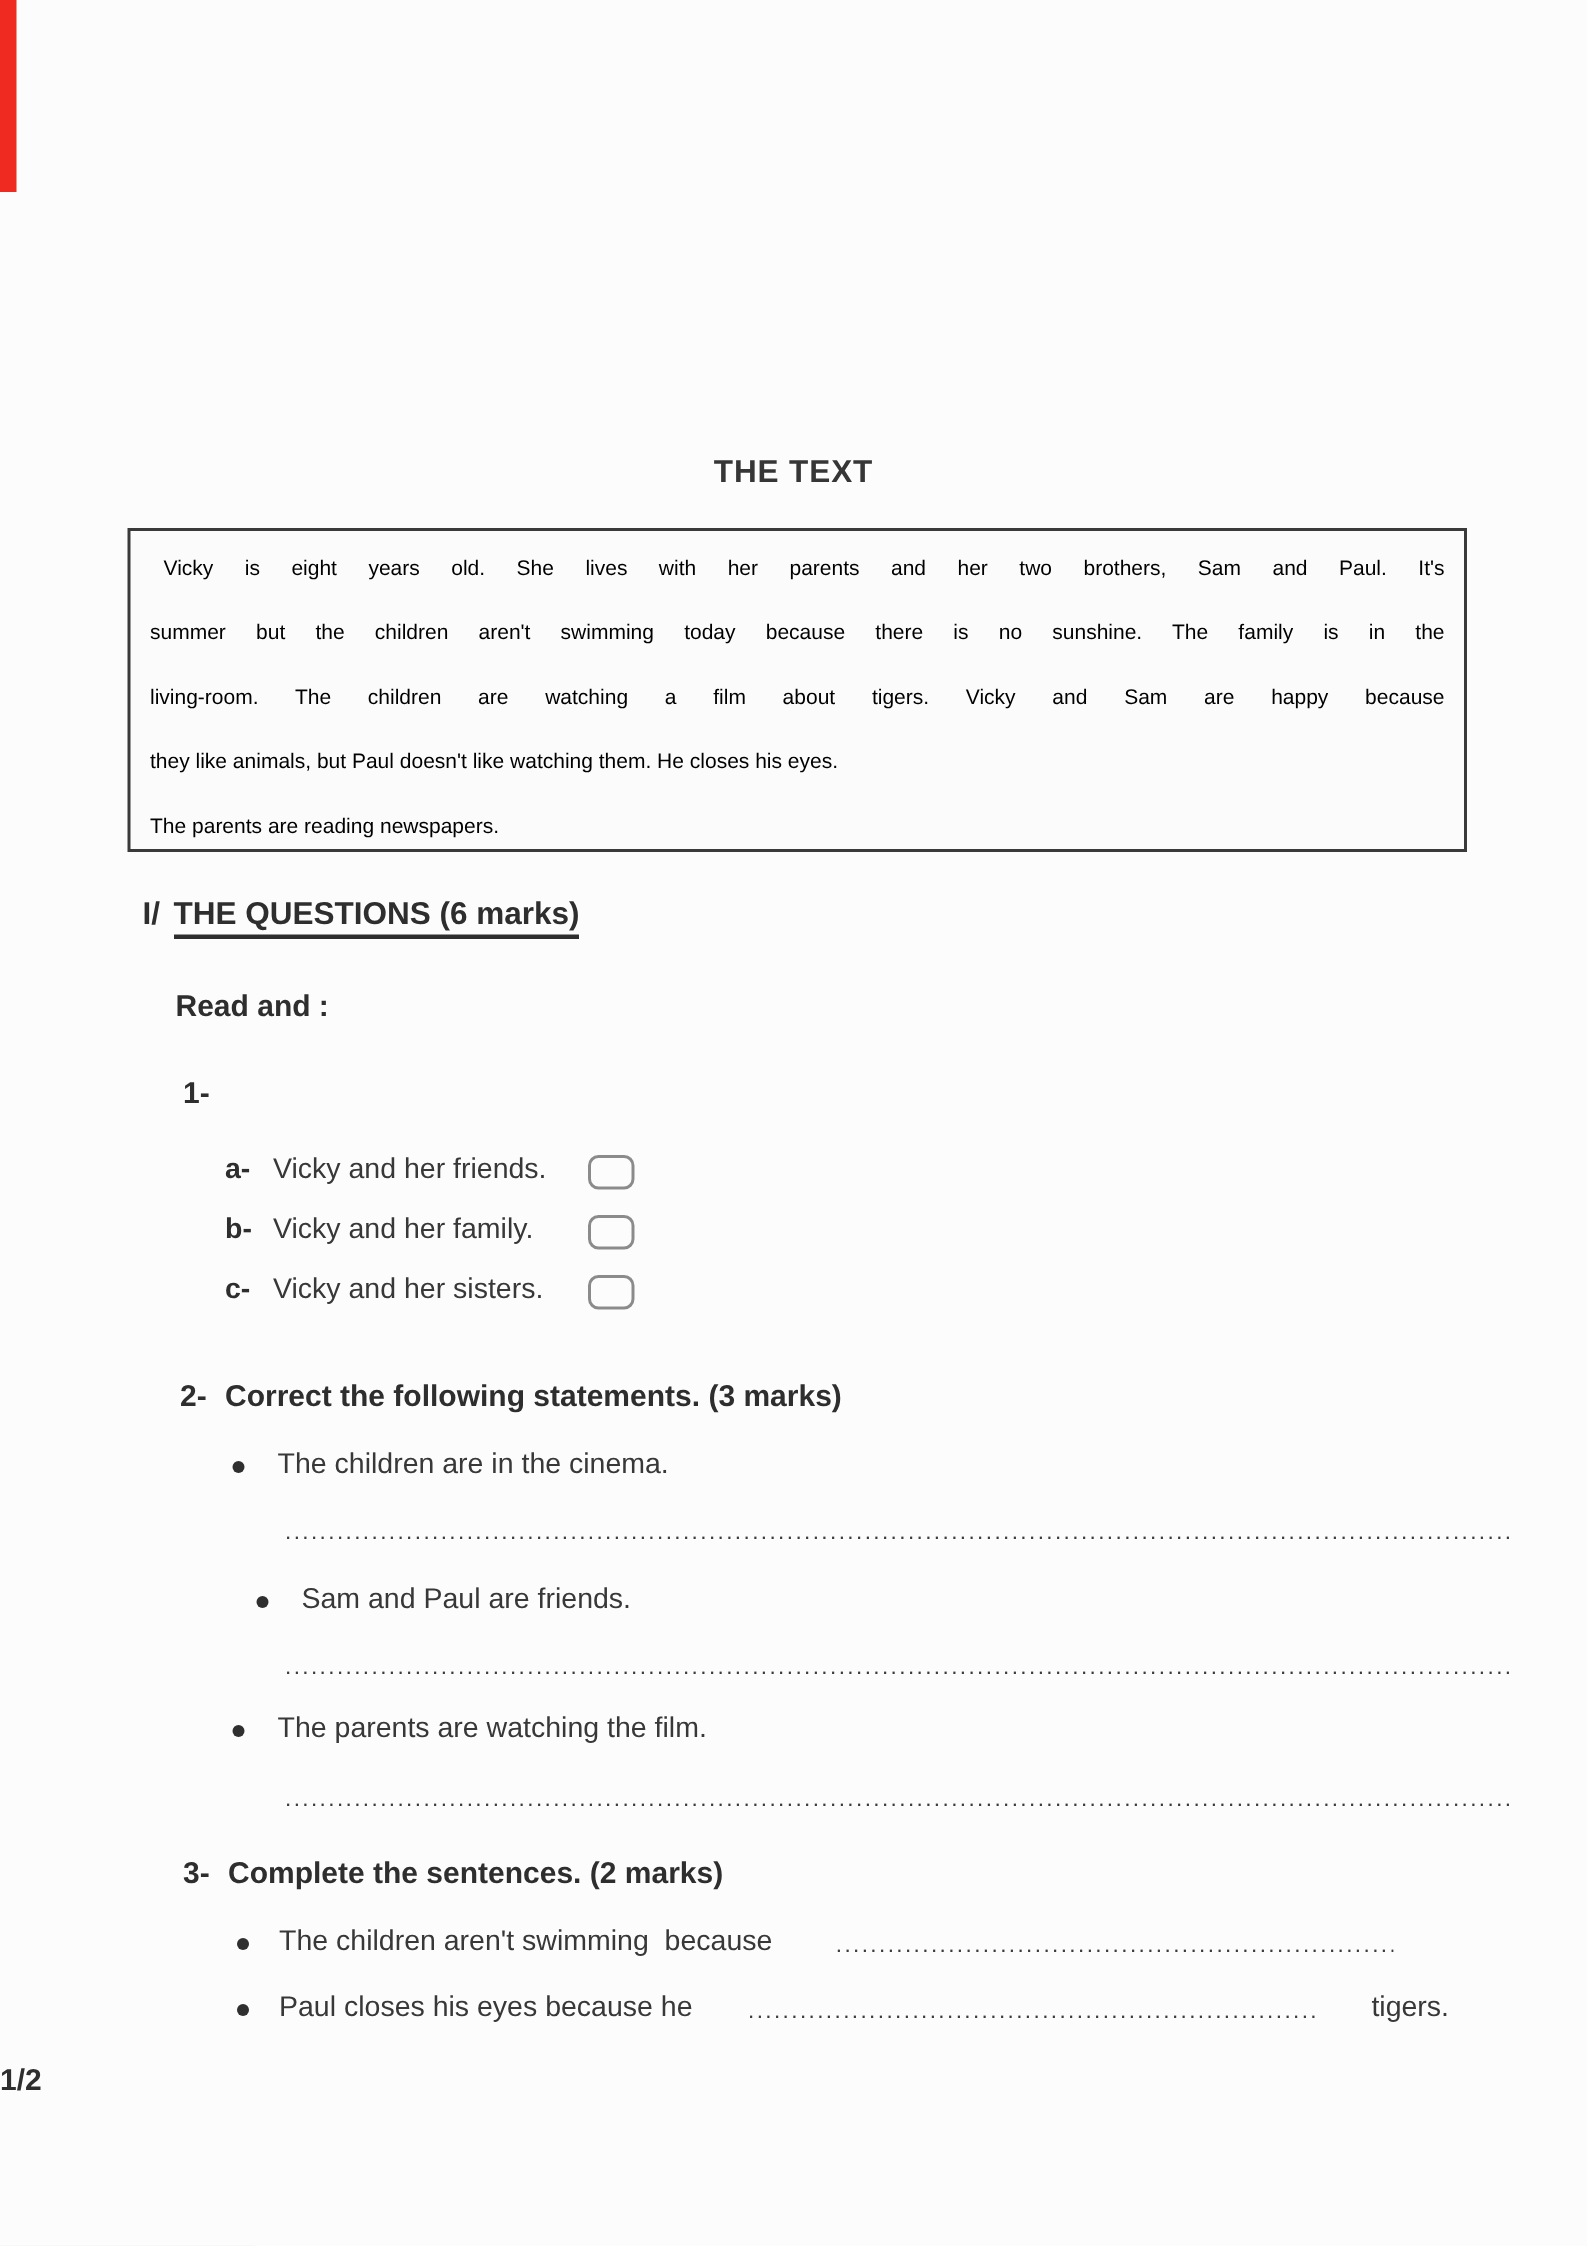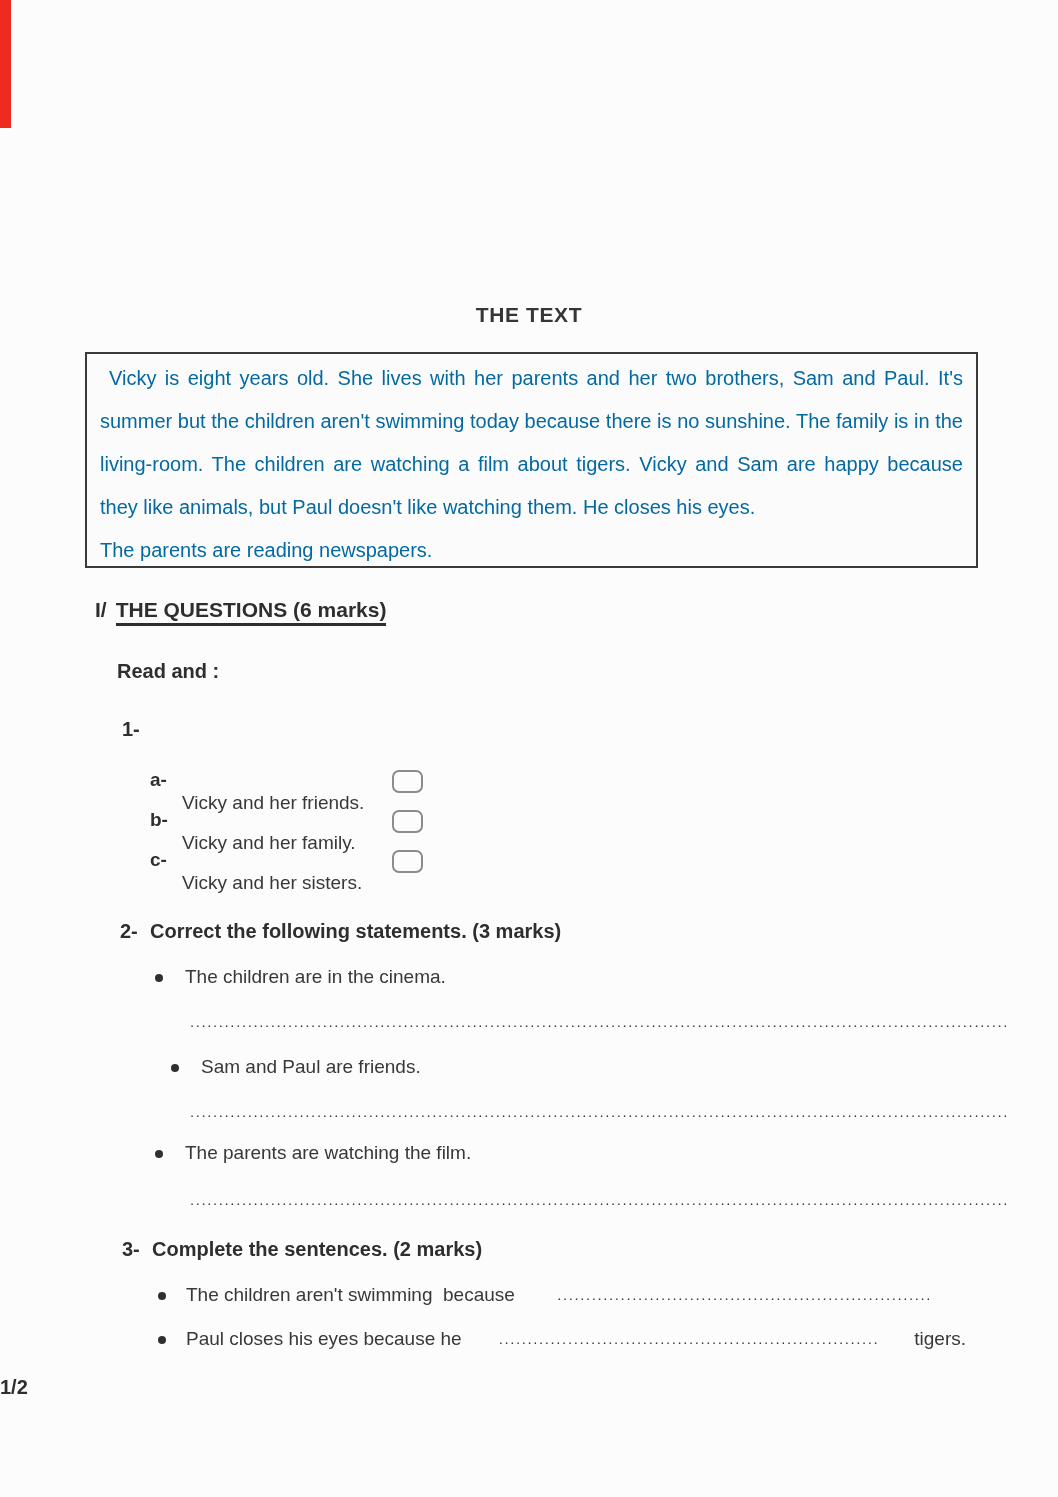--- a/index.html
+++ b/index.html
@@ -28,21 +28,21 @@
   }
   .text-box {
     position:absolute; left:85px; top:352px;
     width:893px; height:216px;
     border:2px solid #3a3a3a;
     box-sizing:border-box;
     padding:3px 13px 0 13px;
     background:#fbfbfb;
   }
   .text-line {
-    font-size:20px; line-height:43px; color:#0369a1;
+    font-size:14px; line-height:43px; color:#000000;
     white-space:normal;
   }
   .text-line.jline { text-align:justify; text-align-last:justify; }
   .text-line.indent { text-indent:9px; }
   .sec-heading {
     position:absolute; left:95px; top:598px;
     font-size:21px; font-weight:700; color:#2e2e2e;
     white-space:nowrap;
   }
   .sec-heading .numeral { margin-right:9px; }
@@ -65,21 +65,20 @@
   }
   .option-row { position:absolute; height:26px; }
   .option-letter {
     position:absolute; left:150px;
     font-size:19px; font-weight:700; color:#2e2e2e;
   }
   .option-text {
     position:absolute; left:182px;
     font-size:19px; color:#383838;
     white-space:pre;
-    margin-top:23px;
   }
   .checkbox {
     position:absolute; left:392px; top:1px;
     width:31px; height:23px;
     border:2px solid #8b8b8b;
     border-radius:7px;
     box-sizing:border-box;
     background:transparent;
     cursor:pointer;
   }
@@ -98,21 +97,21 @@
     position:absolute; left:190px;
     width:818px; height:18px;
     overflow:hidden;
     font-size:15px; letter-spacing:1.6px;
     color:#3b3b3b;
     white-space:nowrap;
   }
   .fill-row {
     position:absolute; left:186px;
     width:780px;
-    display:flex; align-items:center;gap:37px;
+    display:flex; align-items:flex-end;gap:37px;
   }
   .fill-prefix {
     font-size:19px; color:#383838;
     white-space:pre;
     flex:0 0 auto;
   }
   .fill-dots {
     flex:1 1 auto;
     overflow:hidden;
     font-size:15px; letter-spacing:1.6px;

